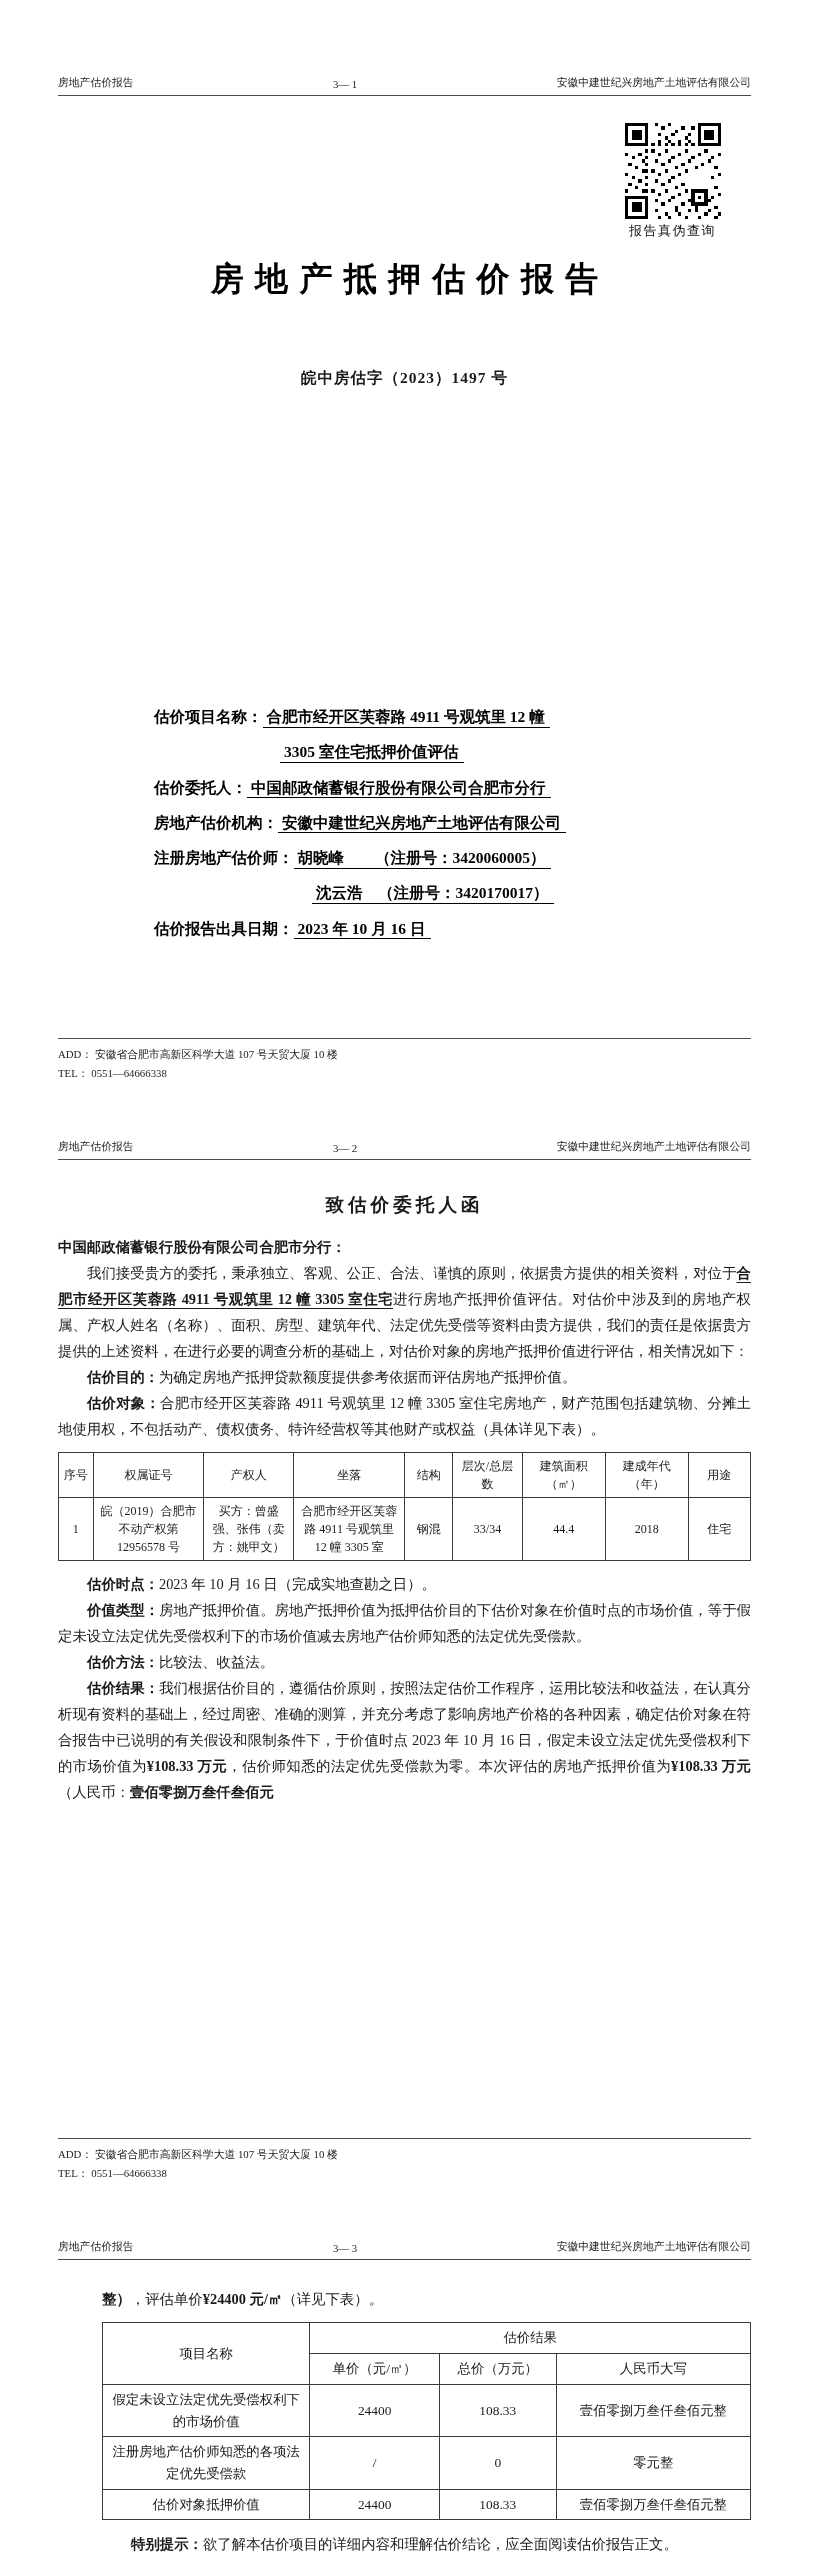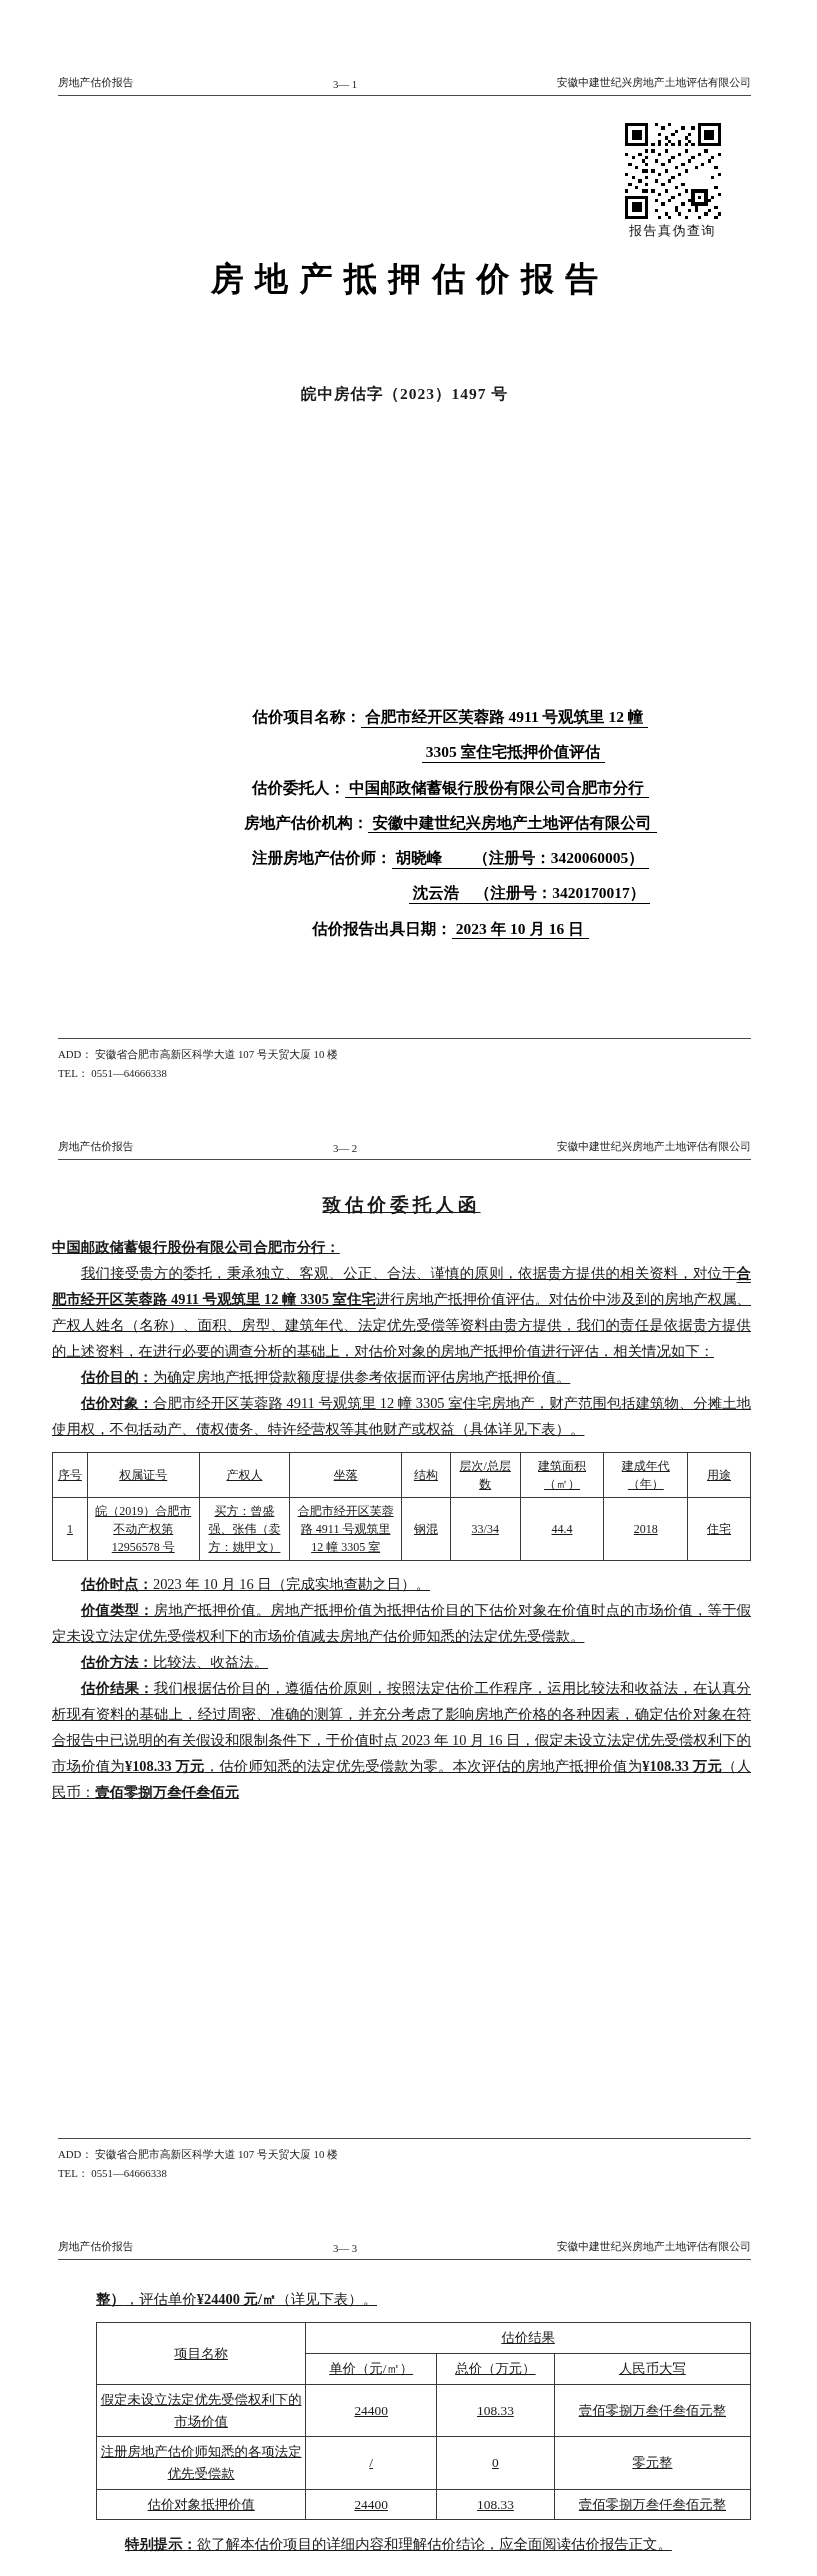--- a/index.html
+++ b/index.html
@@ -30,37 +30,37 @@
   .qr-wrap { position:absolute; top:123px; right:87px; width:99px; text-align:center; }
   .qr-wrap svg { display:block; margin:0 auto; }
   .qr-caption { font-size:13px; margin-top:3.1px; letter-spacing:1.5px; color:#111; }
 
   .p1-title {
     position:absolute; top:257px; left:0; width:100%;
     text-align:center; font-size:33px; font-weight:bold;
     letter-spacing:11.3px; text-indent:11.3px; color:#000;
   }
   .p1-docno {
-    position:absolute; top:384px; left:0; width:100%;
+    position:absolute; top:368px; left:0; width:100%;
     text-align:center; font-size:15.5px; font-weight:bold; letter-spacing:1px;
   }
   .p1-fields {
     position:absolute; top:705px; left:154px; right:62px;
     font-size:15.5px; font-weight:bold; color:#000;
   }
-  .field-line { line-height:24px; margin-bottom:11.3px; white-space:nowrap;text-align:center; }
+  .field-line { line-height:24px; margin-bottom:11.3px; white-space:nowrap; }
   .fl { display:inline-block; }
   .fv { border-bottom:1px solid #000; padding:0 5.2px 1.5px 4.1px; }
   .indent-project { padding-left:126px; }
   .indent-appraiser { padding-left:158px; }
 
   
   .content {
-    position:absolute; left:52px; right:58px;
-    font-size:14.4px; line-height:26px; text-align:justify; color:#1a1a1a;text-decoration:underline;
+    position:absolute; left:58px; right:58px;
+    font-size:14.4px; line-height:26px; text-align:justify; color:#1a1a1a;
   }
   .c-p2 { top:92px; }
   .c-p3 { top:86px;padding-left:44px; }
   .letter-title { text-align:center; font-size:18.5px; font-weight:bold; letter-spacing:4.1px; margin-bottom:15.5px; }
   p { margin:0; }
   .addressee { font-weight:bold; }
   .ind { text-indent:29px; }
   b { font-weight:bold; }
   .bu { font-weight:bold; text-decoration:underline; text-underline-offset:3.6px; }
 

